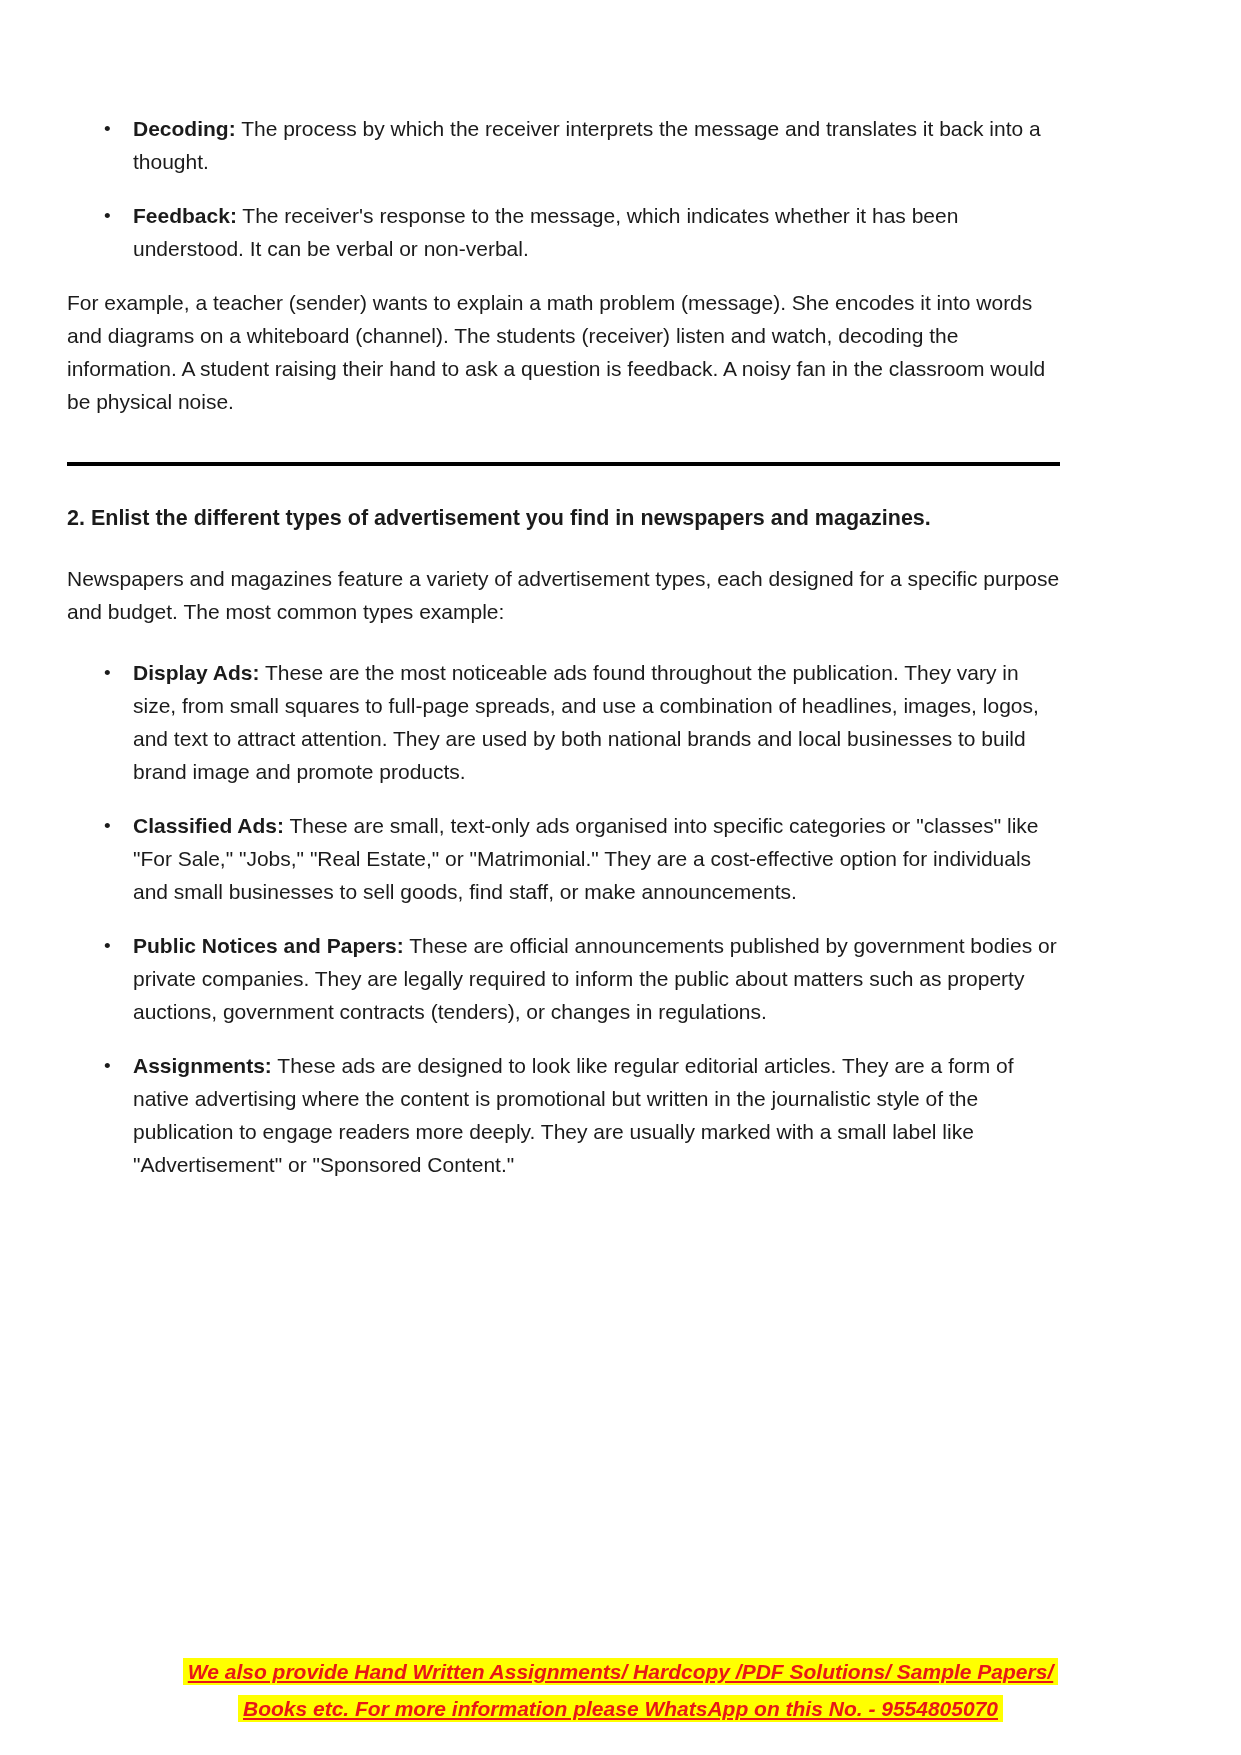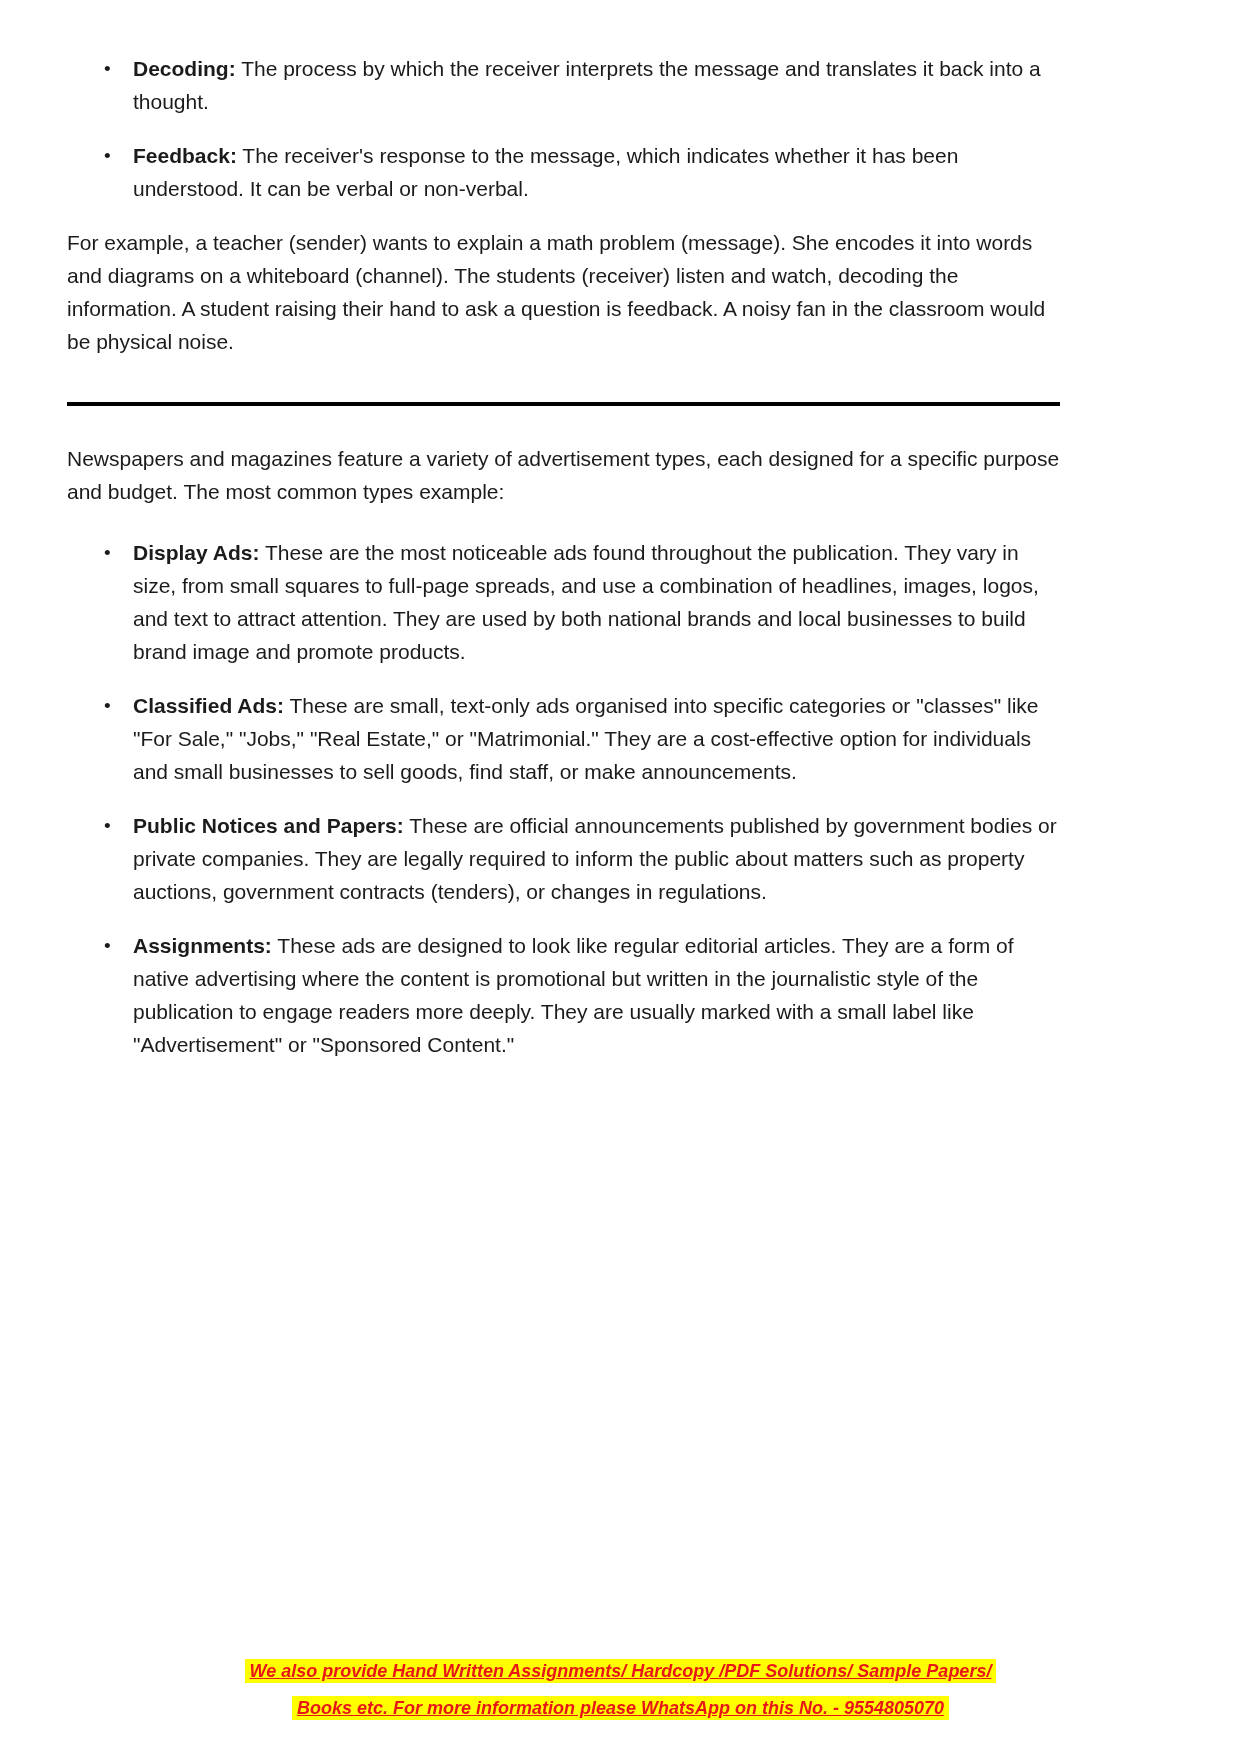--- a/index.html
+++ b/index.html
@@ -10,21 +10,21 @@
     background: #ffffff;
     font-family: "Liberation Sans", sans-serif;
     color: var(--body_text, #1b1b1b);
     font-size: 21px;
     line-height: 33px;
   }
   .page {
     position: relative;
     width: 1241px;
     height: 1755px;
-    padding: 52px 181px 0 67px;
+    padding: 112px 181px 0 67px;
     overflow: hidden;
   }
   ul.bullet-list {
     list-style: none;
     margin: 0;
     padding: 0;
   }
   ul.bullet-list li {
     position: relative;
     padding-left: 66px;
@@ -53,21 +53,21 @@
   }
   .intro {
     margin: 0 0 28px 0;
   }
   .footer {
     position: absolute;
     left: 0;
     right: 0;
     bottom: 28px;
     text-align: center;
-    font-size: 18px;
+    font-size: 21px;
     line-height: 37px;
   }
   .footer .hl {
     background: var(--footer_highlight, #ffff00);
     color: var(--footer_text, #e81717);
     font-weight: bold;
     font-style: italic;
     text-decoration: underline;
     padding: 2px 5px;
   }
@@ -80,20 +80,21 @@
 
   <ul class="bullet-list">
     <li><strong class="term">Decoding:</strong><span> The process by which the receiver interprets the message and translates it back into a thought.</span></li>
     <li><strong class="term">Feedback:</strong><span> The receiver's response to the message, which indicates whether it has been understood. It can be verbal or non-verbal.</span></li>
   </ul>
 
   <p class="para">For example, a teacher (sender) wants to explain a math problem (message). She encodes it into words and diagrams on a whiteboard (channel). The students (receiver) listen and watch, decoding the information. A student raising their hand to ask a question is feedback. A noisy fan in the classroom would be physical noise.</p>
 
   <hr class="divider">
 
+  <h2 class="q-heading">2. Enlist the different types of advertisement you find in newspapers and magazines.</h2>
 
   <p class="intro">Newspapers and magazines feature a variety of advertisement types, each designed for a specific purpose and budget. The most common types example:</p>
 
   <ul class="bullet-list">
     <li><strong class="term">Display Ads:</strong><span> These are the most noticeable ads found throughout the publication. They vary in size, from small squares to full-page spreads, and use a combination of headlines, images, logos, and text to attract attention. They are used by both national brands and local businesses to build brand image and promote products.</span></li>
     <li><strong class="term">Classified Ads:</strong><span> These are small, text-only ads organised into specific categories or "classes" like "For Sale," "Jobs," "Real Estate," or "Matrimonial." They are a cost-effective option for individuals and small businesses to sell goods, find staff, or make announcements.</span></li>
     <li><strong class="term">Public Notices and Papers:</strong><span> These are official announcements published by government bodies or private companies. They are legally required to inform the public about matters such as property auctions, government contracts (tenders), or changes in regulations.</span></li>
     <li><strong class="term">Assignments:</strong><span> These ads are designed to look like regular editorial articles. They are a form of native advertising where the content is promotional but written in the journalistic style of the publication to engage readers more deeply. They are usually marked with a small label like "Advertisement" or "Sponsored Content."</span></li>
   </ul>
 

